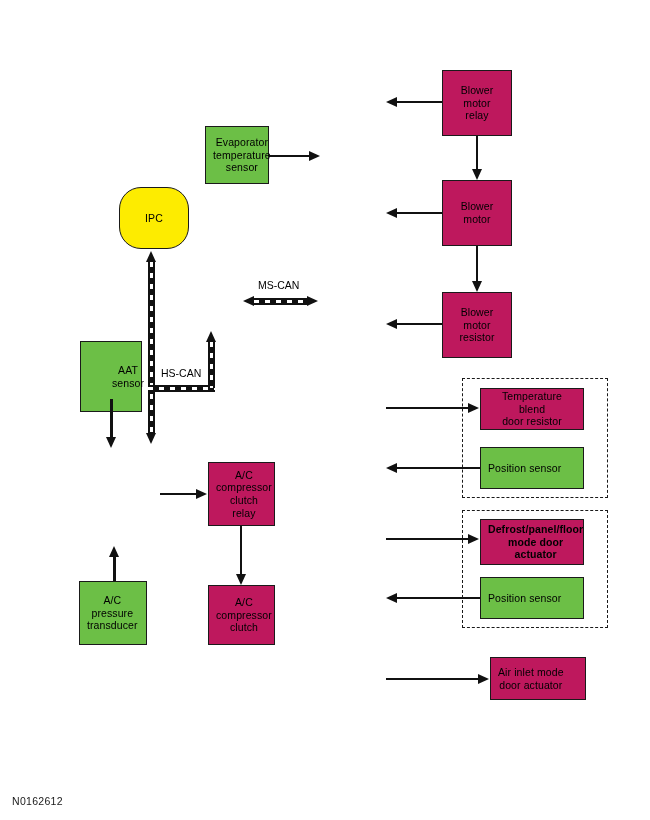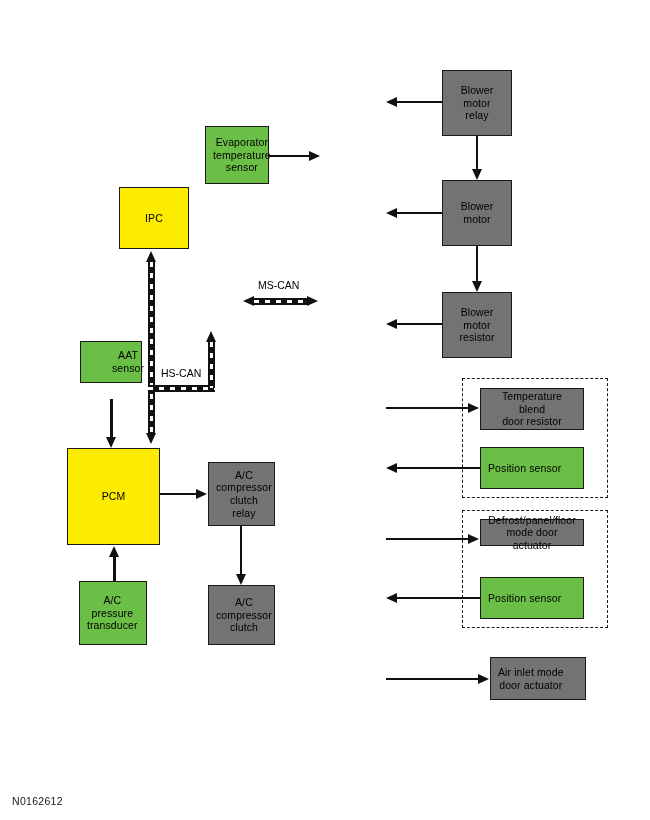--- a/index.html
+++ b/index.html
@@ -24,22 +24,22 @@
     padding:5px 7px;
     font-size:10.5px;
     line-height:12.6px;
     color:#000000;
     letter-spacing:0.1px;
     white-space:pre-line;
   }
   .node.center{justify-content:center;text-align:center;}
   .node.leftal{justify-content:flex-start;text-align:center;}
   .node.midv{align-items:center;}
-  .fill-yellow{background:#fdec00;}
-  .fill-blue{background:#737373;}
+  .fill-yellow{background:#fdec00;border-radius:22px;}
+  .fill-blue{background:#be185d;}
   .fill-green{background:#6cbf46;}
 
   .group-box{
     position:absolute;
     box-sizing:border-box;
     border:1.6px dashed #1a1a1a;
     background:transparent;
   }
 
   
@@ -126,24 +126,23 @@
   <div class="group-box" style="left:462px;top:510px;width:146px;height:118px;"></div>
 
 
   <div class="node fill-green leftal" style="left:205px;top:126px;width:64px;height:58px;">Evaporator
 temperature
 sensor</div>
 
   <div class="node fill-yellow center" style="left:119px;top:187px;width:70px;height:62px;">IPC</div>
 
 
-  <div class="node fill-green leftal" style="left:80px;top:341px;width:62px;height:42px;padding-left:31px;">AAT
+  <div class="node fill-green leftal" style="left:80px;top:341px;width:62px;height:71px;padding-left:31px;">AAT
 sensor</div>
 
-  <div class="node fill-yellow center" style="left:67px;top:448px;width:93px;height:97px;">PCM</div>
 
   <div class="node fill-green leftal" style="left:79px;top:581px;width:68px;height:64px;">A/C
 pressure
 transducer</div>
 
   <div class="node fill-blue leftal" style="left:208px;top:462px;width:67px;height:64px;">A/C
 compressor
 clutch
 relay</div>
 
@@ -160,21 +159,21 @@
 
   <div class="node fill-blue center" style="left:442px;top:292px;width:70px;height:66px;">Blower
 motor
 resistor</div>
 
   <div class="node fill-blue leftal midv" style="left:480px;top:388px;width:104px;height:42px;">Temperature blend
 door resistor</div>
 
   <div class="node fill-green leftal midv" style="left:480px;top:447px;width:104px;height:42px;">Position sensor</div>
 
-  <div class="node fill-blue leftal midv" style="left:480px;top:519px;width:104px;height:27px;">Defrost/panel/floor
+  <div class="node fill-blue leftal midv" style="left:480px;top:519px;width:104px;height:46px;font-weight:bold;">Defrost/panel/floor
 mode door actuator</div>
 
   <div class="node fill-green leftal midv" style="left:480px;top:577px;width:104px;height:42px;">Position sensor</div>
 
   <div class="node fill-blue leftal midv" style="left:490px;top:657px;width:96px;height:43px;">Air inlet mode
 door actuator</div>
 
   <div class="ln h" style="left:397px;top:101px;width:45px;"></div>
   <div class="arrow left" style="left:386px;top:96.5px;"></div>
 

